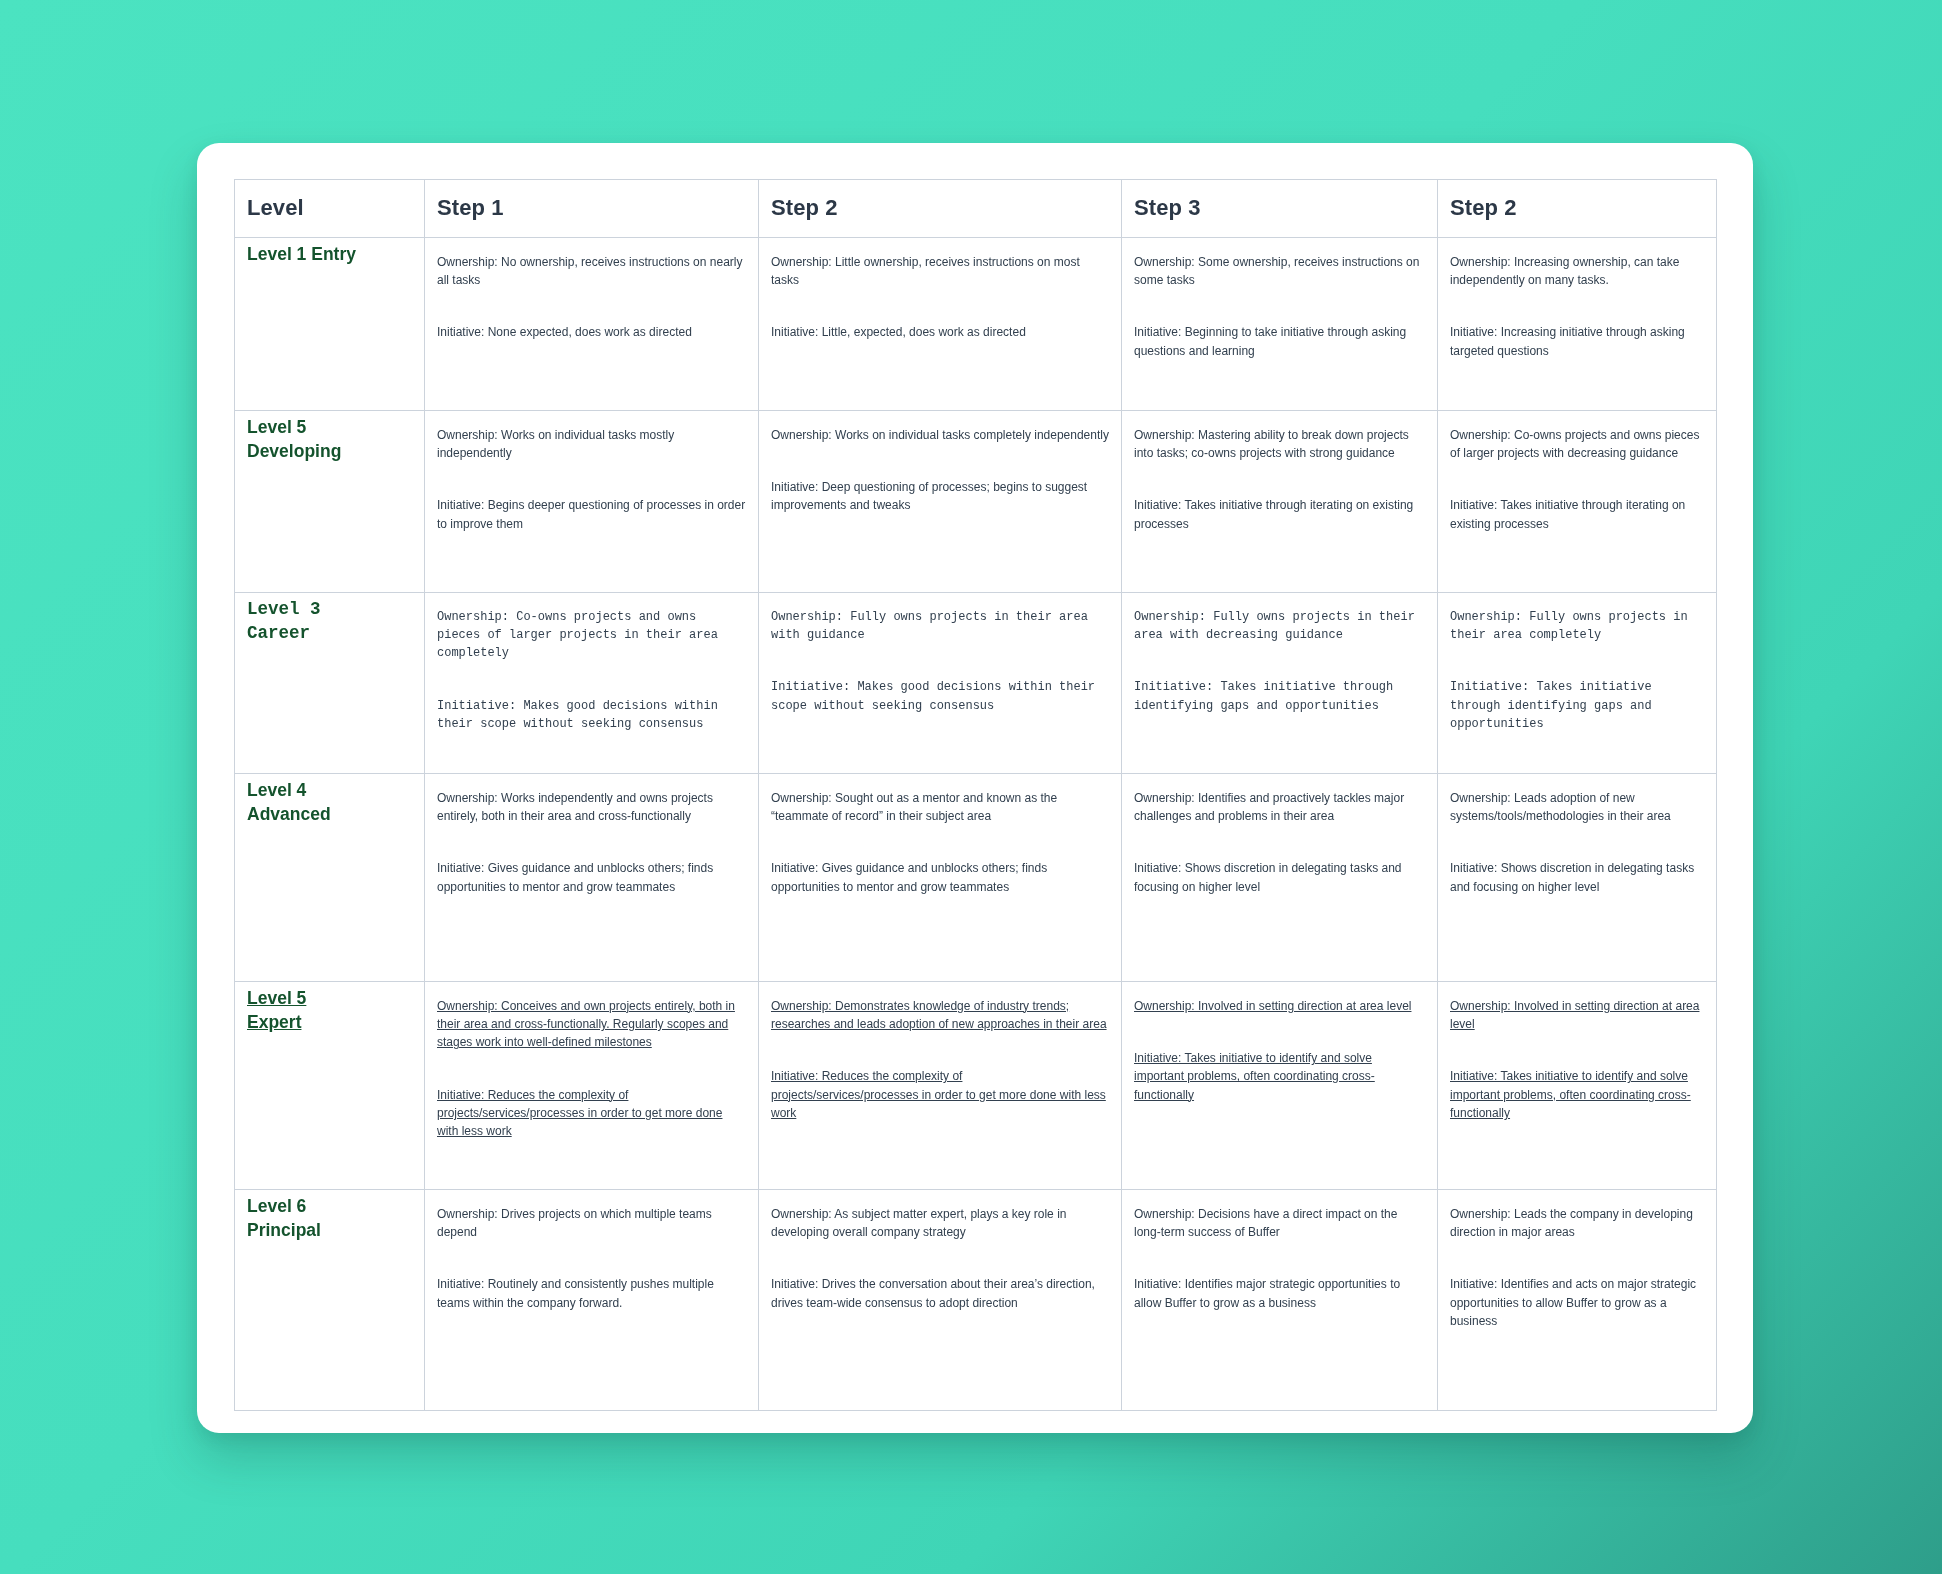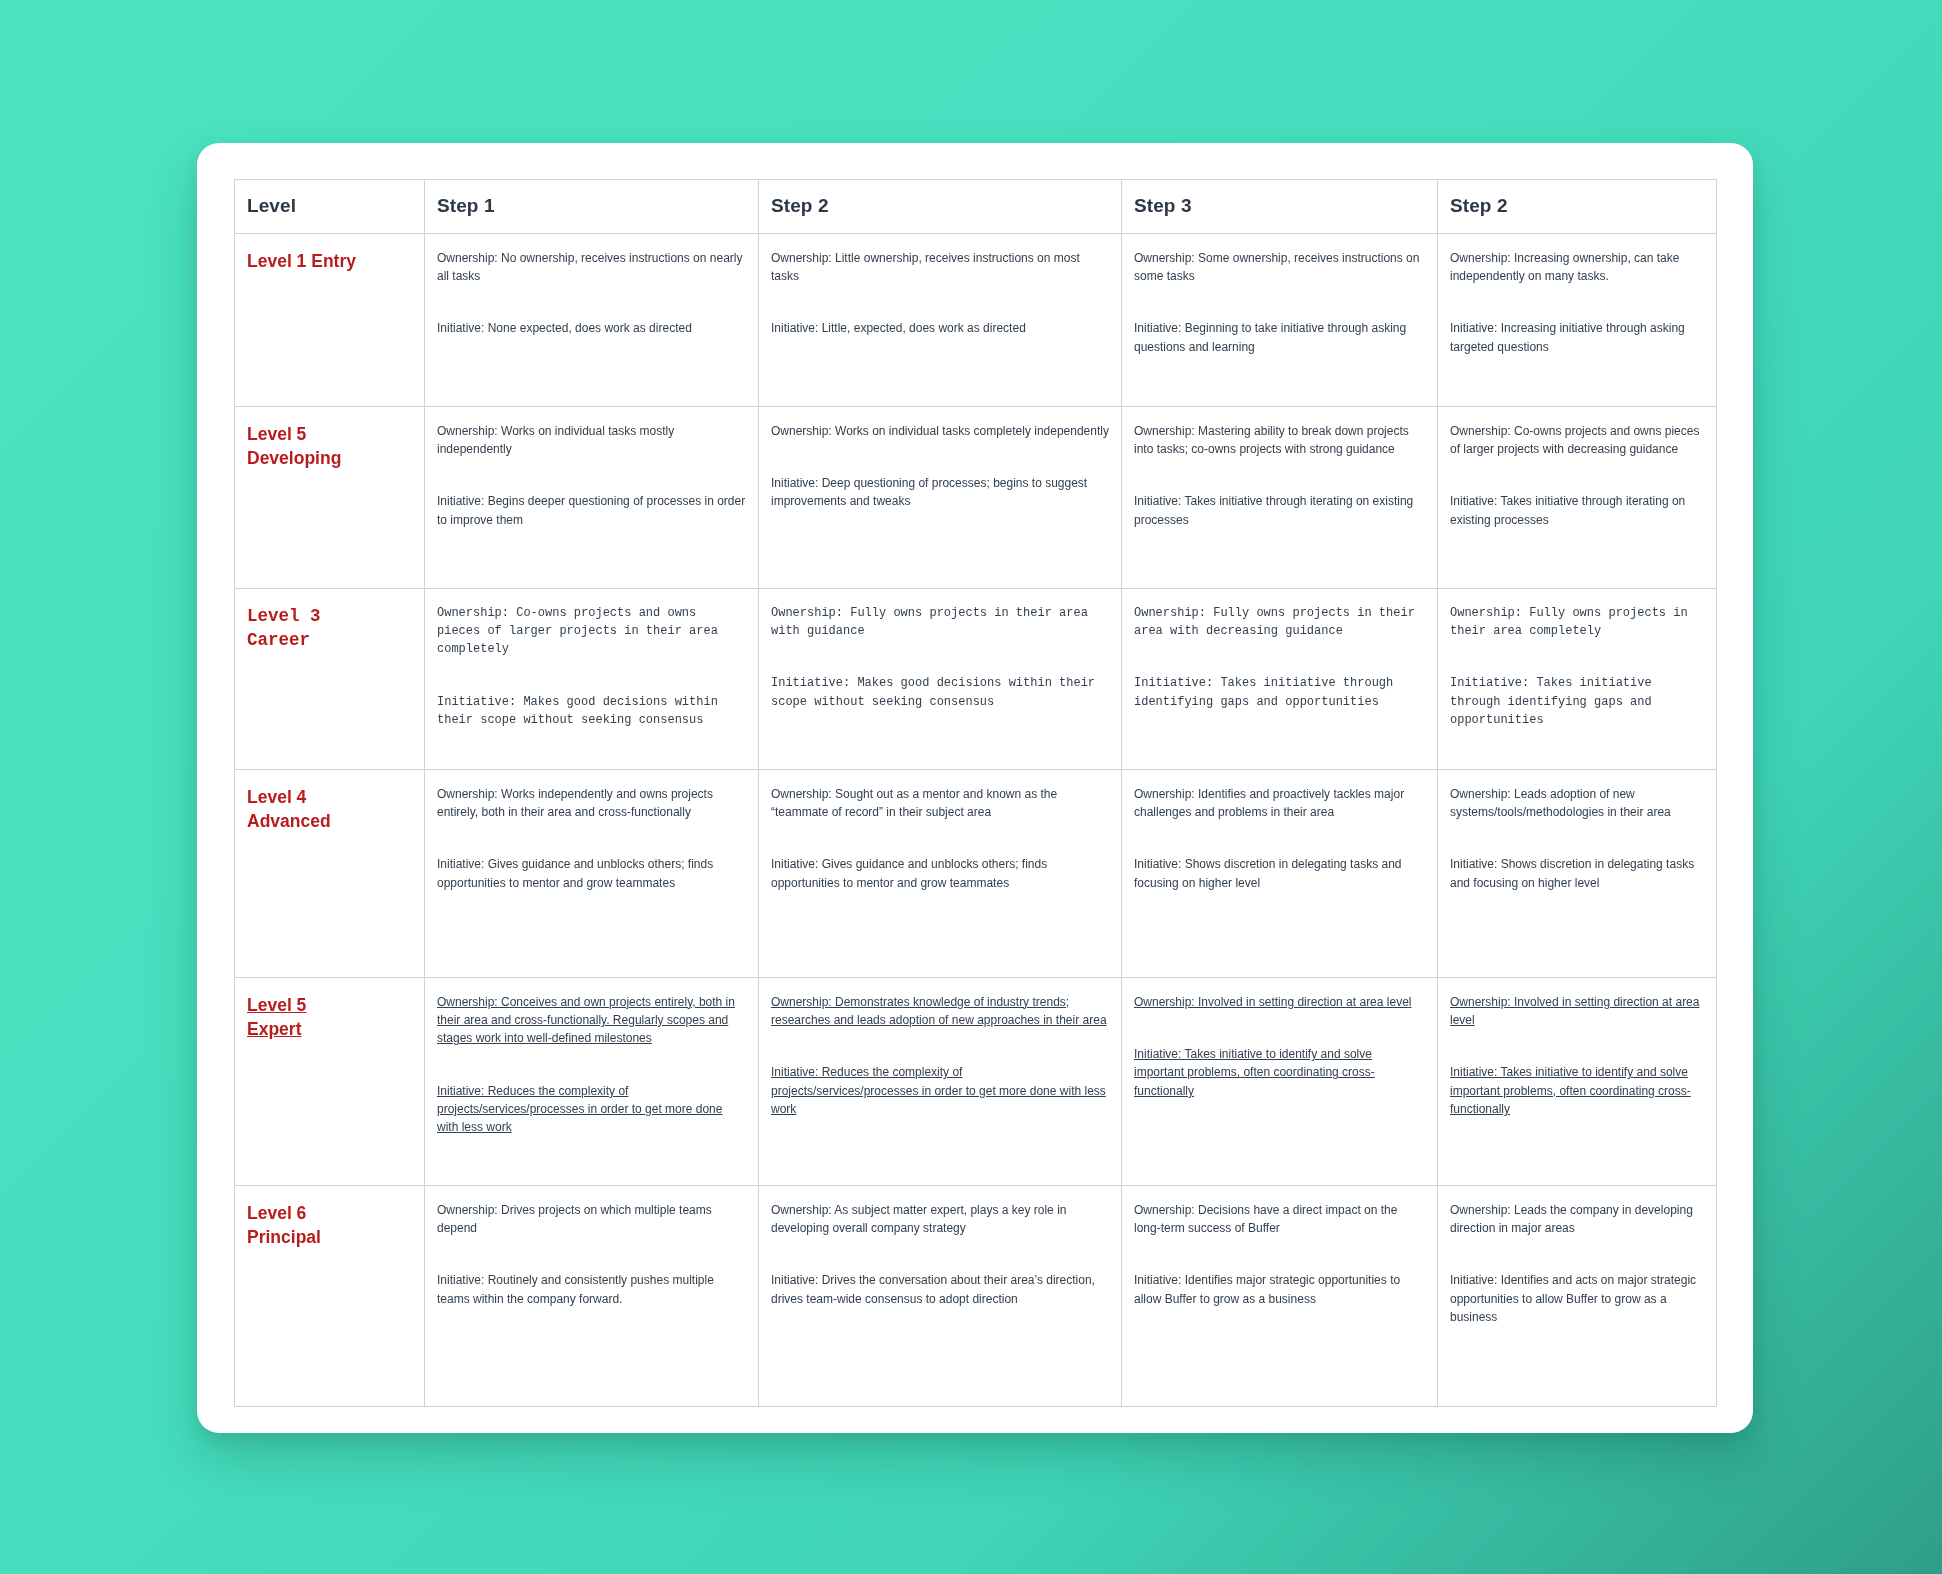--- a/index.html
+++ b/index.html
@@ -50,35 +50,35 @@
   table.matrix col.c-step4  { width: 279px; }
 
   table.matrix th,
   table.matrix td {
     border: 1px solid #ccd3dc;
     vertical-align: top;
     text-align: left;
     padding: 13px 12px 13px 12px;
   }
   table.matrix thead th {
-    font-size: 19px;
+    font-size: 22px;
     font-weight: bold;
     color: #2c3847;
     line-height: 1.3;
     padding-top: 14px;
     padding-bottom: 14px;
     letter-spacing: 0.1px;
   }
   table.matrix td.level-cell {
     font-size: 17.5px;
     font-weight: bold;
-    color: #b91c1c;
+    color: #14532d;
     line-height: 1.38;
     white-space: pre-line;
-    padding-top: 15px;
+    padding-top: 4px;
   }
   table.matrix td.body-cell {
     font-size: 12px;
     font-weight: normal;
     color: #32404f;
     line-height: 1.53;
     padding-top: 15px;
   }
   table.matrix td.body-cell p {
     margin: 0;

